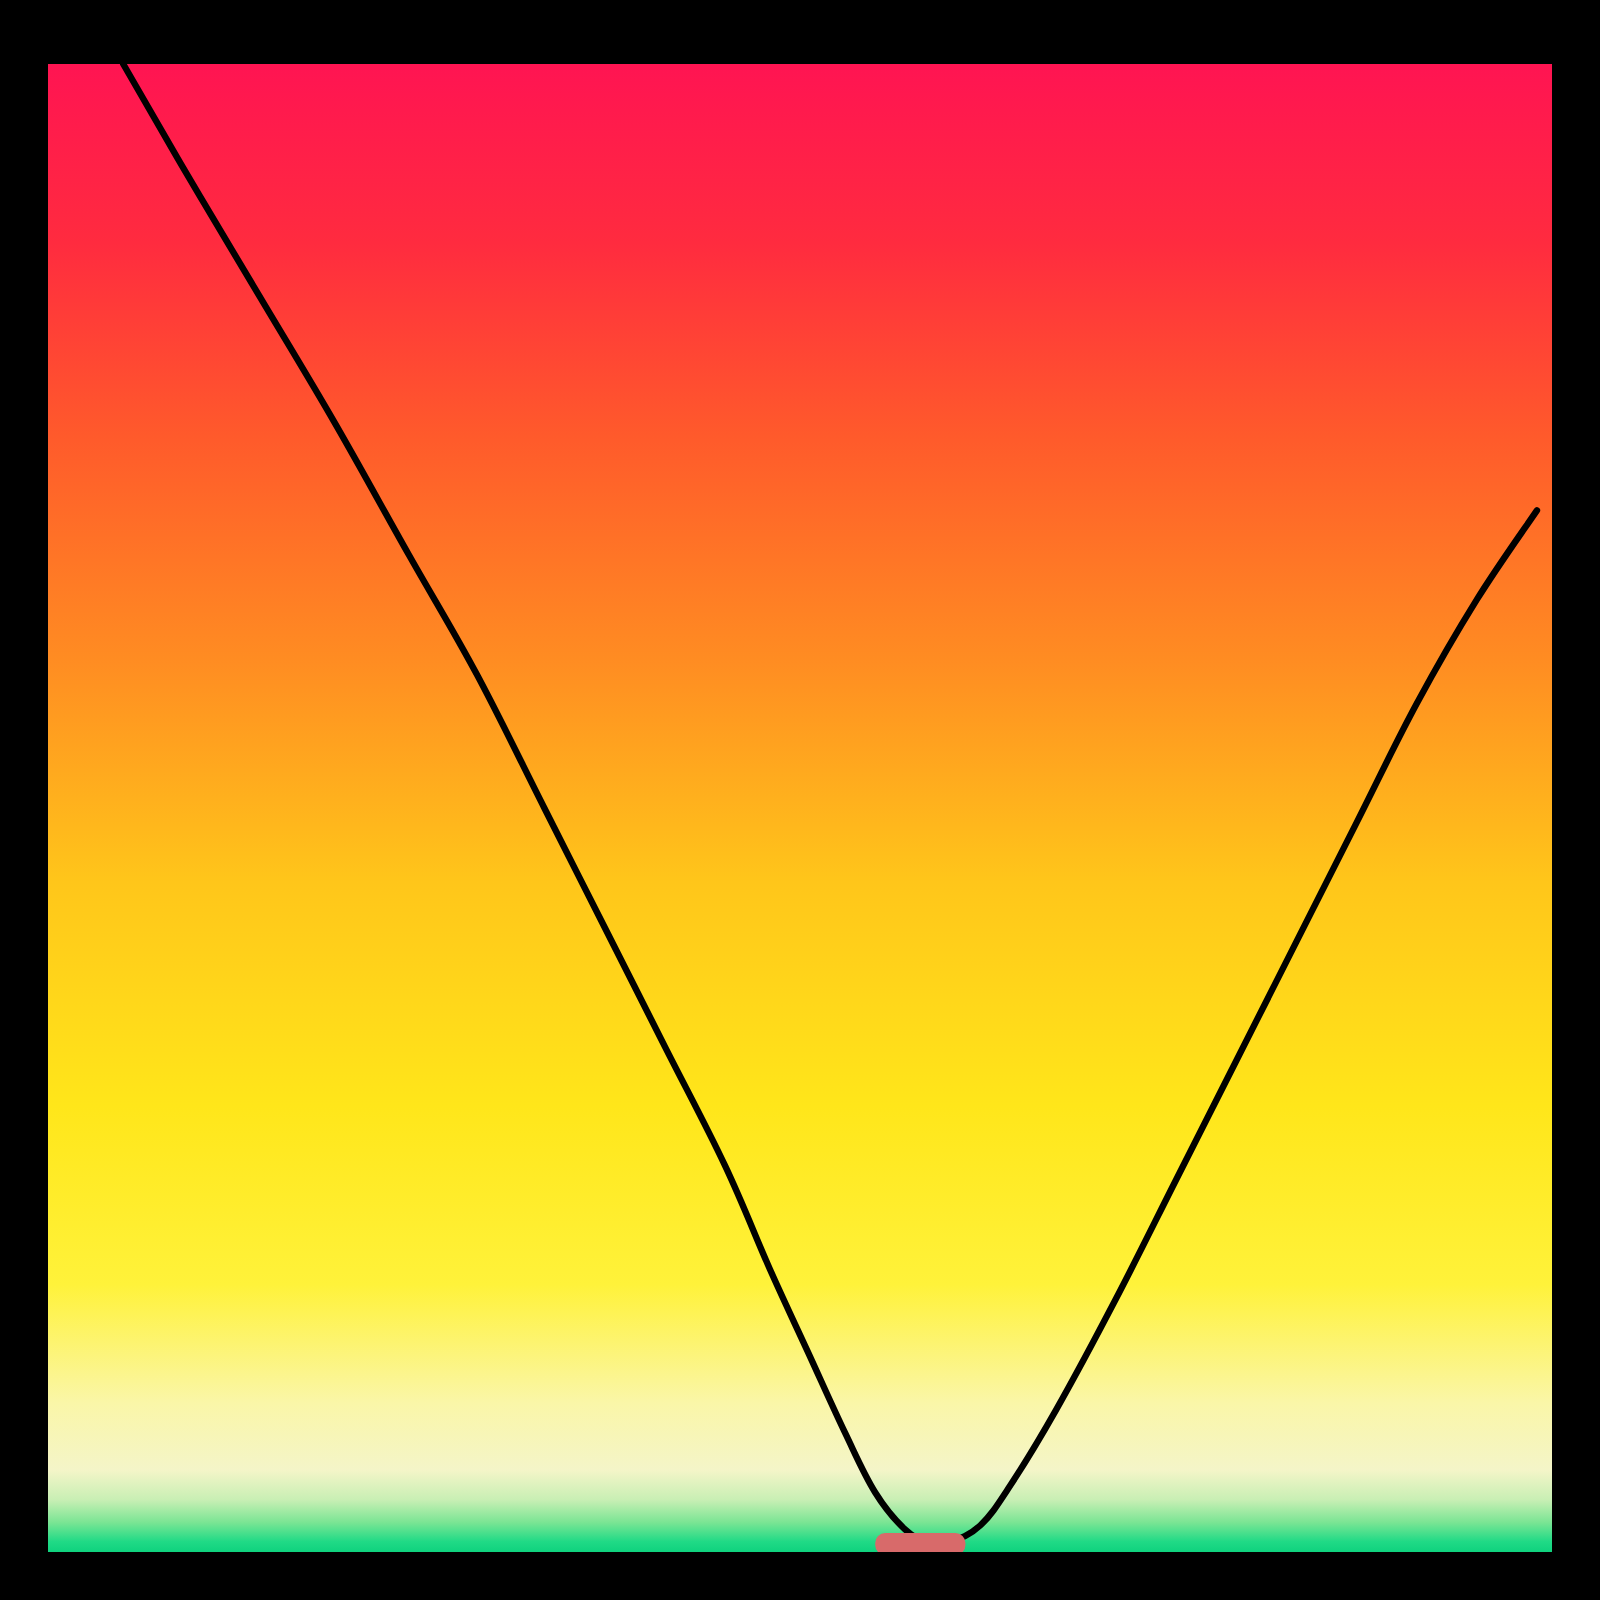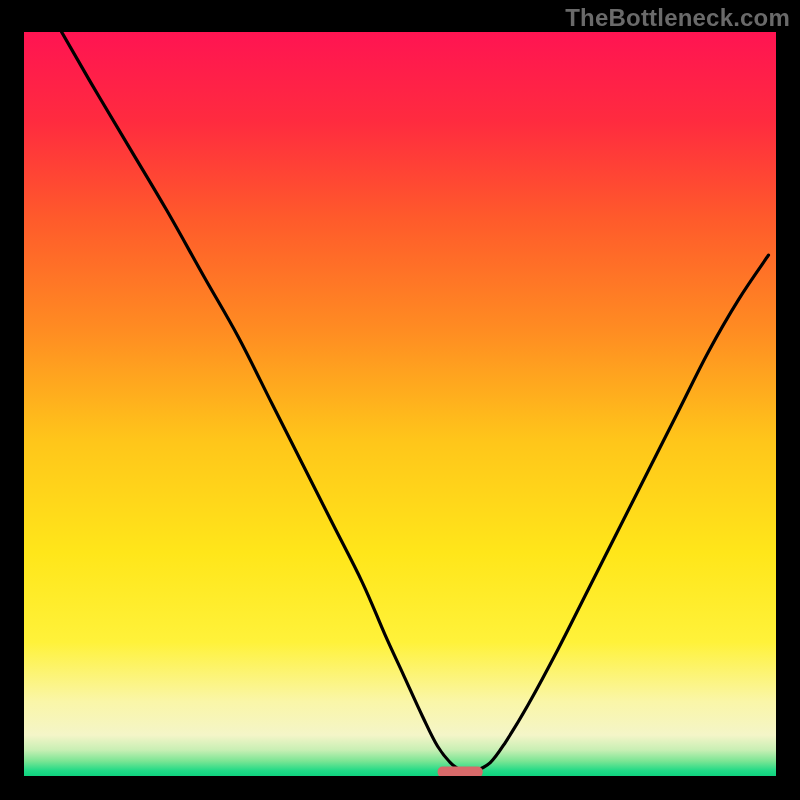--- a/index.html
+++ b/index.html
@@ -37,21 +37,20 @@
   svg {
     display: block;
     width: 100%;
     height: 100%;
   }
 </style>
 </head>
 <body>
 
 <div class="frame">
-  <div class="watermark">TheBottleneck.com</div>
   <div class="plot">
     <svg id="svg" viewBox="0 0 752 744" preserveAspectRatio="none">
       <defs>
         <linearGradient id="bg-grad" x1="0" y1="0" x2="0" y2="1">
             <stop offset="0%" stop-color="#ff1452"></stop>
             <stop offset="12%" stop-color="#ff2b3f"></stop>
             <stop offset="25%" stop-color="#ff5a2b"></stop>
             <stop offset="40%" stop-color="#ff8c22"></stop>
             <stop offset="55.00000000000001%" stop-color="#ffc61a"></stop>
             <stop offset="70%" stop-color="#ffe61a"></stop>

